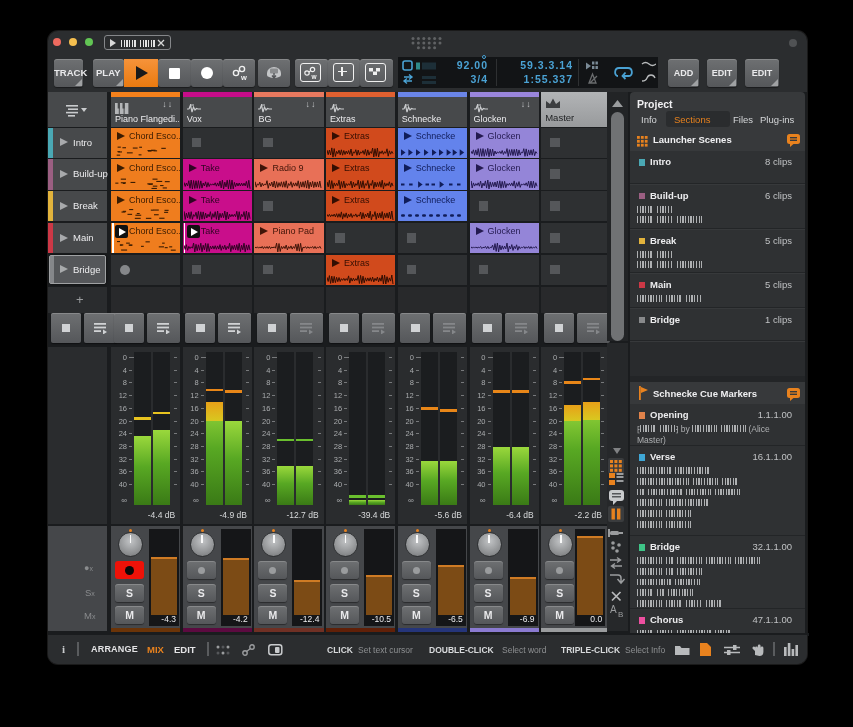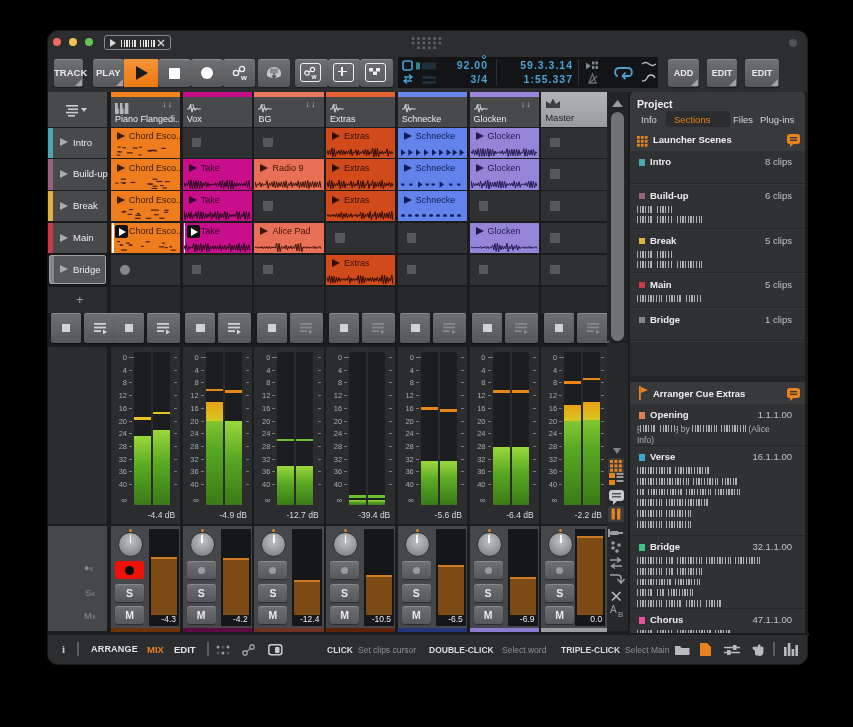--- a/index.html
+++ b/index.html
@@ -342,21 +342,21 @@
 <div class="a" style="left:6px;top:4.5px;width:0;height:0;border-left:8px solid #401408;border-top:4.5px solid transparent;border-bottom:4.5px solid transparent"></div>
 <div class="a" style="left:18px;top:3.5px;font-size:9px;color:#401408;white-space:nowrap">Radio 9</div>
 <div class="a" style="left:1px;top:16.3px"><svg width="67" height="11" viewBox="0 0 67 11">
         <path d="M0 5.5 L0.0 2.8 L1.2 8.2 L2.4 4.8 L3.6 6.2 L4.8 3.1 L6.0 7.9 L7.2 4.2 L8.4 6.8 L9.6 4.9 L10.8 6.1 L12.0 1.7 L13.2 9.3 L14.4 4.2 L15.6 6.8 L16.8 3.0 L18.0 8.0 L19.2 2.0 L20.4 9.0 L21.6 2.7 L22.8 8.3 L24.0 3.6 L25.2 7.4 L26.4 2.8 L27.6 8.2 L28.8 2.7 L30.0 8.3 L31.2 1.8 L32.4 9.2 L33.6 4.5 L34.8 6.5 L36.0 2.7 L37.2 8.3 L38.4 3.9 L39.6 7.1 L40.8 3.8 L42.0 7.2 L43.2 1.8 L44.4 9.2 L45.6 2.9 L46.8 8.1 L48.0 2.7 L49.2 8.3 L50.4 1.9 L51.6 9.1 L52.8 1.3 L54.0 9.7 L55.2 3.1 L56.4 7.9 L57.6 2.4 L58.8 8.6 L60.0 2.9 L61.2 8.1 L62.4 2.9 L63.6 8.1 L64.8 2.1 L66.0 8.9 " stroke="#401408" stroke-width="1" fill="none"></path>
       </svg></div>
 </div>
 <div class="a" style="left:254.4px;top:191.1px;width:69.2px;height:30.3px;background:#2e3032"></div>
 <div class="a" style="left:263.4px;top:201.25px;width:9.5px;height:9.5px;background:#55575a"></div>
 <div class="a" style="left:254.4px;top:222.9px;width:69.2px;height:30.3px;background:#e87057;overflow:hidden">
 <div class="a" style="left:6px;top:4.5px;width:0;height:0;border-left:8px solid #401408;border-top:4.5px solid transparent;border-bottom:4.5px solid transparent"></div>
-<div class="a" style="left:18px;top:3.5px;font-size:9px;color:#401408;white-space:nowrap">Alice Pad</div>
+<div class="a" style="left:18px;top:3.5px;font-size:9px;color:#401408;white-space:nowrap">Piano Pad</div>
 <div class="a" style="left:1px;top:16.3px"><svg width="67" height="11" viewBox="0 0 67 11">
         <path d="M0 5.5 L0.0 4.9 L1.2 6.1 L2.4 4.8 L3.6 6.2 L4.8 4.9 L6.0 6.1 L7.2 4.4 L8.4 6.6 L9.6 4.7 L10.8 6.3 L12.0 4.5 L13.2 6.5 L14.4 4.4 L15.6 6.6 L16.8 5.1 L18.0 5.9 L19.2 4.8 L20.4 6.2 L21.6 1.1 L22.8 9.9 L24.0 1.5 L25.2 9.5 L26.4 4.4 L27.6 6.6 L28.8 4.4 L30.0 6.6 L31.2 3.1 L32.4 7.9 L33.6 4.6 L34.8 6.4 L36.0 3.9 L37.2 7.1 L38.4 4.6 L39.6 6.4 L40.8 2.2 L42.0 8.8 L43.2 1.8 L44.4 9.2 L45.6 1.3 L46.8 9.7 L48.0 5.2 L49.2 5.8 L50.4 4.6 L51.6 6.4 L52.8 4.7 L54.0 6.3 L55.2 5.2 L56.4 5.8 L57.6 4.5 L58.8 6.5 L60.0 4.4 L61.2 6.6 L62.4 5.1 L63.6 5.9 L64.8 4.4 L66.0 6.6 " stroke="#401408" stroke-width="1" fill="none"></path>
       </svg></div>
 </div>
 <div class="a" style="left:254.4px;top:254.7px;width:69.2px;height:30.3px;background:#2e3032"></div>
 <div class="a" style="left:263.4px;top:264.84999999999997px;width:9.5px;height:9.5px;background:#55575a"></div>
 <div class="a" style="left:254.4px;top:286.5px;width:69.2px;height:26px;background:#28292b"></div>
 <div class="a" style="left:326.1px;top:127.5px;width:69.2px;height:30.3px;background:#d14a1c;overflow:hidden">
 <div class="a" style="left:6px;top:4.5px;width:0;height:0;border-left:8px solid #330e02;border-top:4.5px solid transparent;border-bottom:4.5px solid transparent"></div>
 <div class="a" style="left:18px;top:3.5px;font-size:9px;color:#330e02;white-space:nowrap">Extras</div>
@@ -1079,33 +1079,33 @@
 <div class="a" style="left:630px;top:308.5px;width:175px;height:32.5px;background:#2f3133;border-bottom:1px solid #232527"></div>
 <div class="a" style="left:638.5px;top:316.5px;width:6.5px;height:6.5px;background:#88898b"></div>
 <div class="a" style="left:650px;top:313.5px;font-size:9.5px;font-weight:bold;color:#ececee">Bridge</div>
 <div class="a" style="left:725px;top:313.5px;width:67px;font-size:9.5px;color:#c0c2c4;text-align:right">1 clips</div>
 <div class="a" style="left:630px;top:341.5px;width:175px;height:34px;background:#292b2d"></div>
 <div class="a" style="left:630px;top:376px;width:175px;height:6px;background:#232527"></div>
 <div class="a" style="left:638px;top:386px"><svg width="11" height="14">
       <rect x="1" y="0" width="1.8" height="14" fill="#e8821e"></rect>
       <path d="M3 1 L10 4 L3 7 z" fill="#e8821e"></path>
     </svg></div>
-<div class="a" style="left:653px;top:388px;font-size:9.5px;font-weight:bold;color:#f0f0f2">Arranger Cue Extras</div>
+<div class="a" style="left:653px;top:388px;font-size:9.5px;font-weight:bold;color:#f0f0f2">Schnecke Cue Markers</div>
 <div class="a" style="left:787px;top:387px"><svg width="13" height="13">
       <rect x="0" y="0" width="13" height="10" rx="2.5" fill="#e8821e"></rect>
       <path d="M3 10 v3 l3.5-3z" fill="#e8821e"></path>
       <rect x="3" y="3" width="7" height="1.4" fill="#37393b"></rect>
       <rect x="3" y="5.6" width="7" height="1.4" fill="#37393b"></rect>
     </svg></div>
 <div class="a" style="left:630px;top:404px;width:175px;height:41.5px;background:#2f3133;border-bottom:1px solid #232527"></div>
 <div class="a" style="left:638.5px;top:412px;width:6.5px;height:6.5px;background:#e0824a"></div>
 <div class="a" style="left:650px;top:409px;font-size:9.5px;font-weight:bold;color:#ececee">Opening</div>
 <div class="a" style="left:725px;top:409px;width:67px;font-size:9.5px;color:#c0c2c4;text-align:right">1.1.1.00</div>
 <div class="a" style="left:637px;top:425.0px;font-size:8.5px;color:#aeb0b2;white-space:nowrap;line-height:8px"><span style="color:#aeb0b2">⁅</span><span class="k" style="width:15.8px"></span><i style="display:inline-block;width:4.3px"></i><span class="k" style="width:15.8px"></span><span style="color:#aeb0b2">⁆</span><span style="font-size:8.5px;color:#aeb0b2">&nbsp;by&nbsp;</span><span class="k" style="width:24.8px"></span><i style="display:inline-block;width:4.3px"></i><span class="k" style="width:24.8px"></span><span style="font-size:8.5px;color:#aeb0b2">&nbsp;(Alice</span></div>
-<div class="a" style="left:637px;top:435.7px;font-size:8.5px;color:#aeb0b2;white-space:nowrap;line-height:8px"><span style="font-size:8.5px;color:#aeb0b2">Info)</span></div>
+<div class="a" style="left:637px;top:435.7px;font-size:8.5px;color:#aeb0b2;white-space:nowrap;line-height:8px"><span style="font-size:8.5px;color:#aeb0b2">Master)</span></div>
 <div class="a" style="left:630px;top:446px;width:175px;height:89.5px;background:#2f3133;border-bottom:1px solid #232527"></div>
 <div class="a" style="left:638.5px;top:454px;width:6.5px;height:6.5px;background:#3fa7d6"></div>
 <div class="a" style="left:650px;top:451px;font-size:9.5px;font-weight:bold;color:#ececee">Verse</div>
 <div class="a" style="left:725px;top:451px;width:67px;font-size:9.5px;color:#c0c2c4;text-align:right">16.1.1.00</div>
 <div class="a" style="left:637px;top:467.0px;font-size:8.5px;color:#aeb0b2;white-space:nowrap;line-height:8px"><span class="k" style="width:33.8px"></span><i style="display:inline-block;width:4.3px"></i><span class="k" style="width:33.8px"></span></div>
 <div class="a" style="left:637px;top:477.7px;font-size:8.5px;color:#aeb0b2;white-space:nowrap;line-height:8px"><span class="k" style="width:51.8px"></span><i style="display:inline-block;width:4.3px"></i><span class="k" style="width:24.8px"></span><i style="display:inline-block;width:4.3px"></i><span class="k" style="width:15.8px"></span></div>
 <div class="a" style="left:637px;top:488.4px;font-size:8.5px;color:#aeb0b2;white-space:nowrap;line-height:8px"><span class="k" style="width:6.8px"></span><i style="display:inline-block;width:4.3px"></i><span class="k" style="width:33.8px"></span><i style="display:inline-block;width:4.3px"></i><span class="k" style="width:24.8px"></span><i style="display:inline-block;width:4.3px"></i><span class="k" style="width:24.8px"></span></div>
 <div class="a" style="left:637px;top:499.1px;font-size:8.5px;color:#aeb0b2;white-space:nowrap;line-height:8px"><span class="k" style="width:24.8px"></span><i style="display:inline-block;width:4.3px"></i><span class="k" style="width:42.8px"></span></div>
 <div class="a" style="left:637px;top:509.8px;font-size:8.5px;color:#aeb0b2;white-space:nowrap;line-height:8px"><span class="k" style="width:24.8px"></span><i style="display:inline-block;width:4.3px"></i><span class="k" style="width:24.8px"></span></div>
 <div class="a" style="left:637px;top:520.5px;font-size:8.5px;color:#aeb0b2;white-space:nowrap;line-height:8px"><span class="k" style="width:24.8px"></span><i style="display:inline-block;width:4.3px"></i><span class="k" style="width:24.8px"></span></div>
@@ -1142,25 +1142,25 @@
 <svg class="a" style="left:242px;top:644px" width="14" height="12">
     <circle cx="3" cy="9" r="2.2" fill="none" stroke="#9a9c9e" stroke-width="1.4"></circle>
     <circle cx="10" cy="3" r="2.2" fill="none" stroke="#9a9c9e" stroke-width="1.4"></circle>
     <line x1="4.5" y1="7.5" x2="8.5" y2="4.5" stroke="#9a9c9e" stroke-width="1.4"></line>
   </svg>
 <svg class="a" style="left:268px;top:644px" width="15" height="12">
     <rect x="0.8" y="0.8" width="13" height="10" rx="2.5" fill="none" stroke="#c9cbcd" stroke-width="1.5"></rect>
     <rect x="7" y="3" width="4.5" height="6" rx="1" fill="#c9cbcd"></rect>
   </svg>
 <div class="a" style="left:327px;top:644.5px;font-size:8.5px;font-weight:bold;color:#d8dadc">CLICK</div>
-<div class="a" style="left:358px;top:644.5px;font-size:8.5px;color:#8e9092">Set clips cursor</div>
+<div class="a" style="left:358px;top:644.5px;font-size:8.5px;color:#8e9092">Set text cursor</div>
 <div class="a" style="left:429px;top:644.5px;font-size:8.5px;font-weight:bold;color:#d8dadc">DOUBLE-CLICK</div>
 <div class="a" style="left:502px;top:644.5px;font-size:8.5px;color:#8e9092">Select word</div>
 <div class="a" style="left:561px;top:644.5px;font-size:8.5px;font-weight:bold;color:#d8dadc">TRIPLE-CLICK</div>
-<div class="a" style="left:625px;top:644.5px;font-size:8.5px;color:#8e9092">Select Main</div>
+<div class="a" style="left:625px;top:644.5px;font-size:8.5px;color:#8e9092">Select Info</div>
 <svg class="a" style="left:675px;top:644px" width="16" height="12">
     <path d="M0 2 h5 l1.5 2 h8 v7 h-14.5z" fill="#b8babc"></path>
   </svg>
 <svg class="a" style="left:700px;top:643px" width="12" height="13">
     <path d="M0 0 h7 l4 4 v9 h-11 z" fill="#e8821e"></path>
   </svg>
 <svg class="a" style="left:724px;top:644px" width="16" height="12">
     <path d="M0 3.5 h16 M0 8.5 h16" stroke="#b8babc" stroke-width="1.6"></path>
     <rect x="9" y="1" width="3.5" height="5" fill="#b8babc"></rect>
     <rect x="3" y="6" width="3.5" height="5" fill="#b8babc"></rect>

